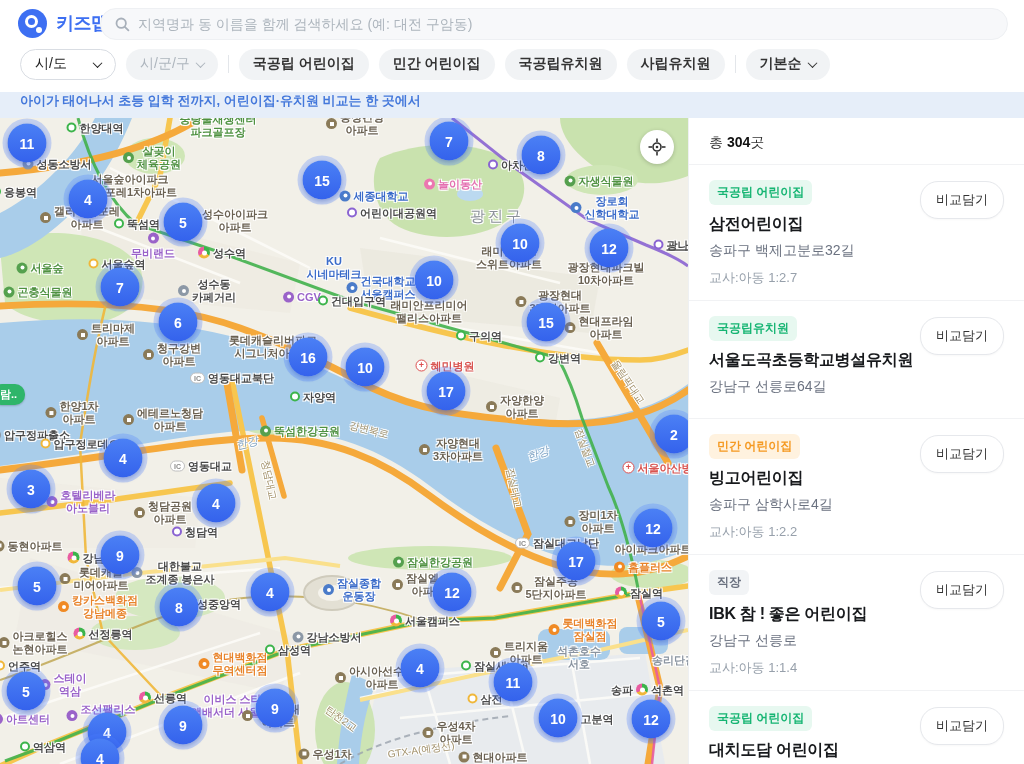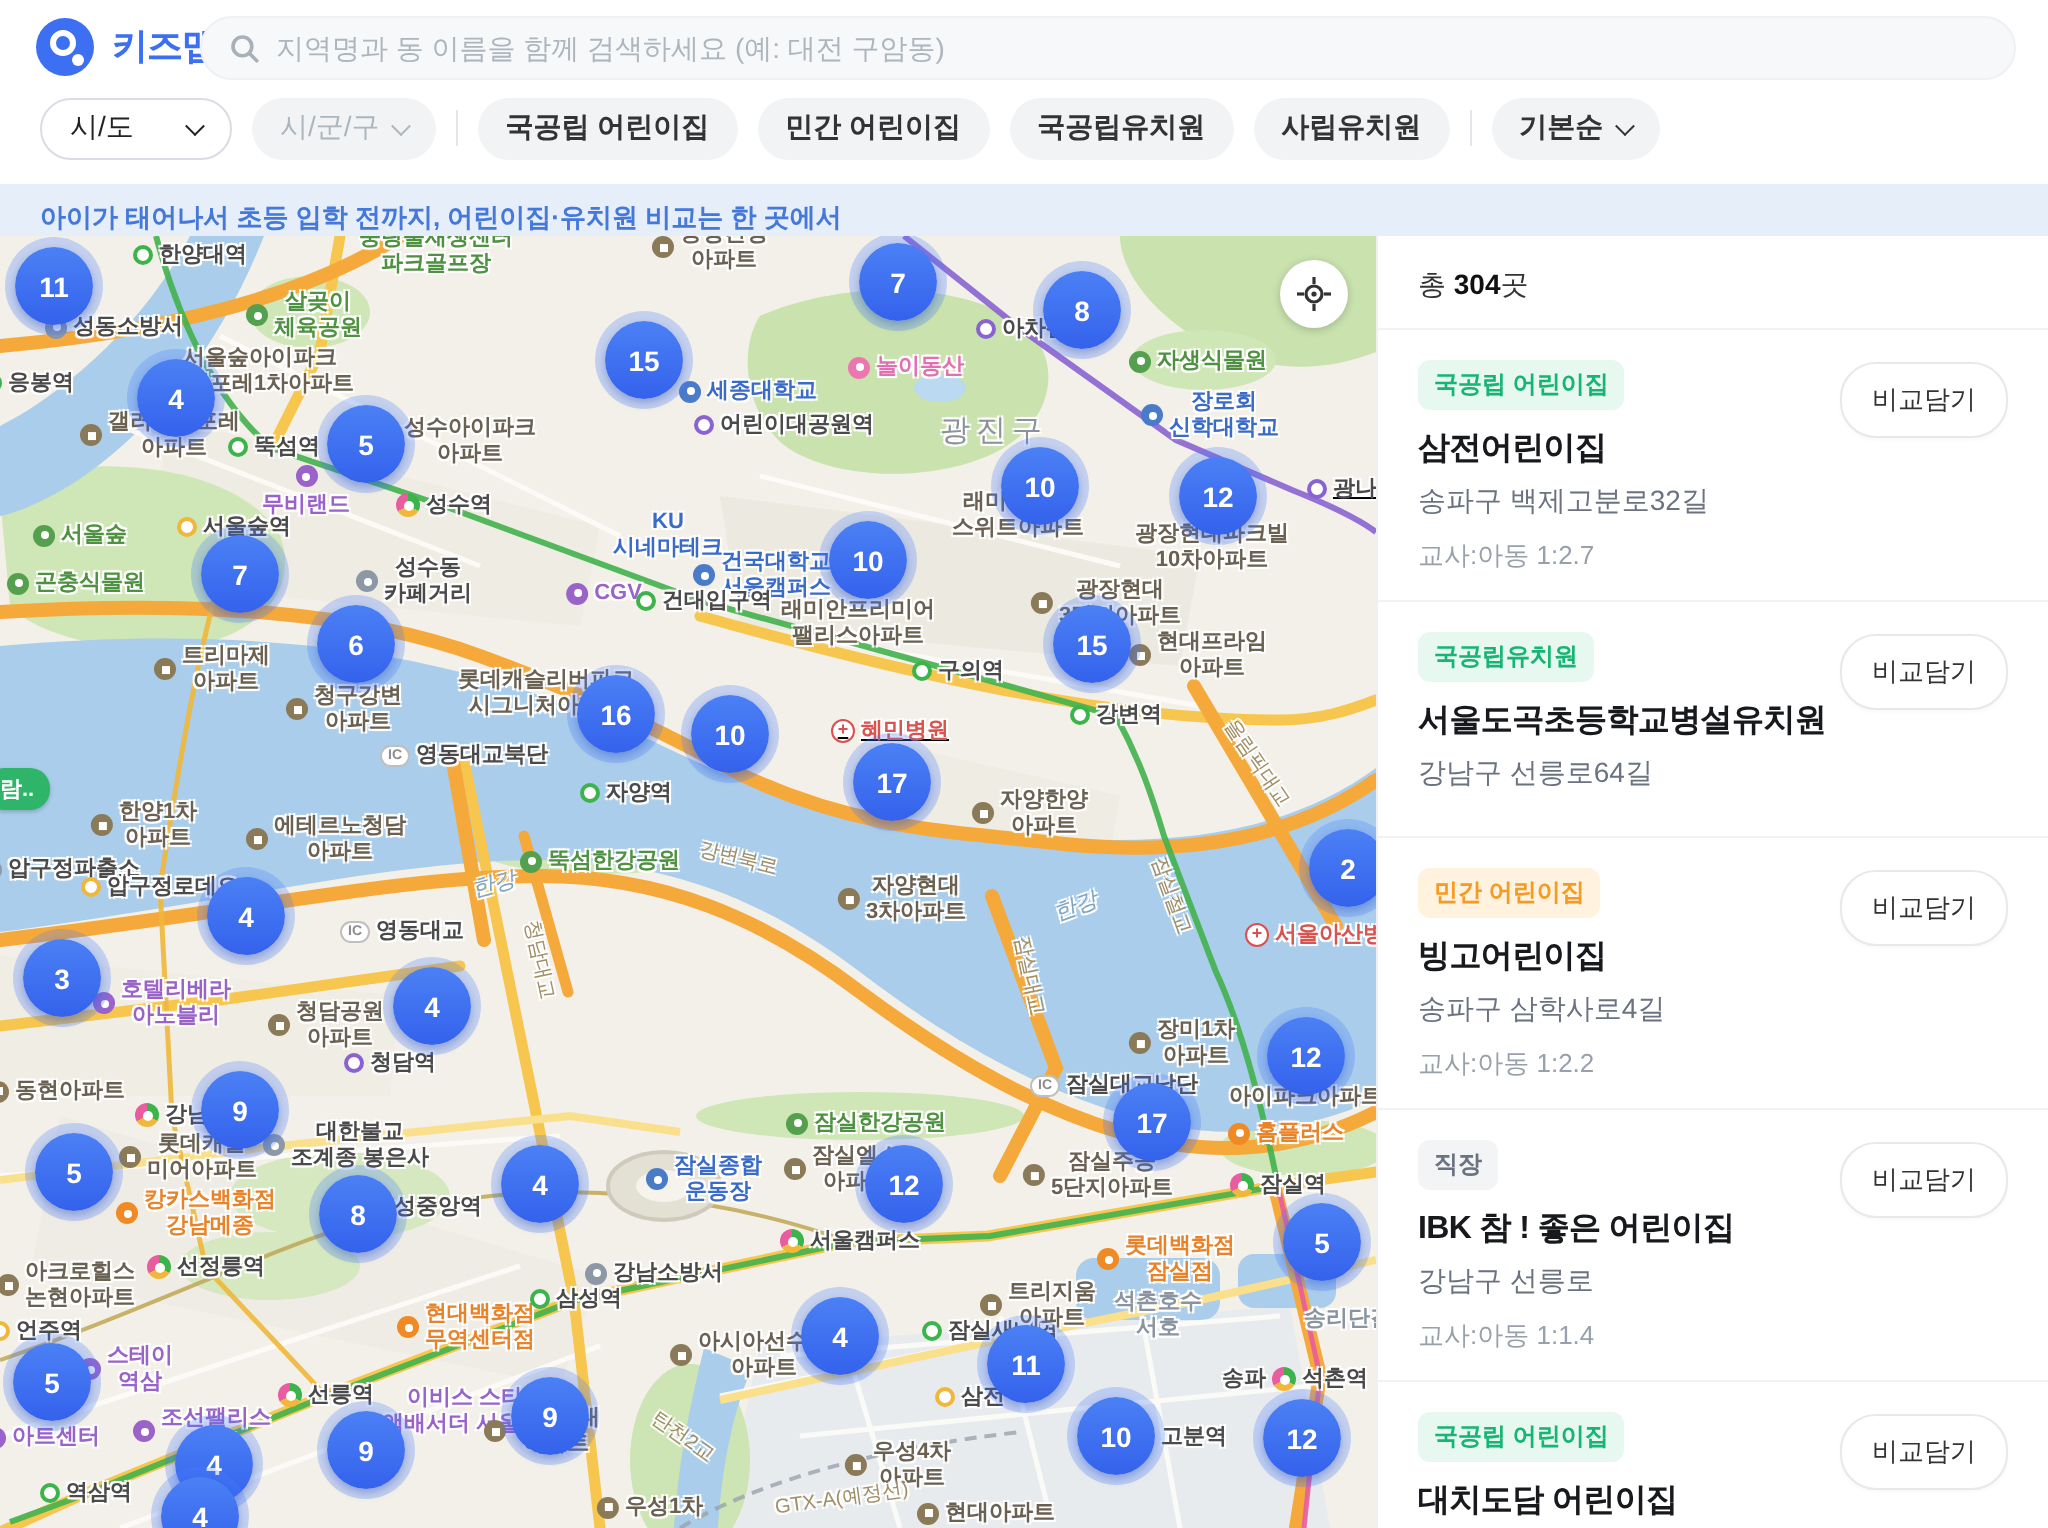--- a/index.html
+++ b/index.html
@@ -24,21 +24,21 @@
     font-size:14px; cursor:pointer; white-space:nowrap; }
   .pill-outline { background:#fff; border:1px solid #D9DDE3; color:#222; width:96px; justify-content:space-between; }
   .pill-gray { background:#F1F3F5; color:#ADB5BD; }
   .pill-cat { background:#F1F3F5; color:#333; font-weight:700; }
   .chev { width:7px; height:7px; border-right:1.6px solid currentColor; border-bottom:1.6px solid currentColor;
     transform:rotate(45deg) translate(-1px,-1px); }
   .vdiv { width:1px; height:18px; background:#E3E6EA; }
 
   
   #notice { position:absolute; top:92px; left:0; width:1024px; height:26px; background:#E6EEF9;
-    display:flex; align-items:flex-end; padding:0 20px; z-index:19; }
+    display:flex; align-items:flex-start; padding:0 20px; z-index:19; }
   #notice span { font-size:13px; font-weight:700; color:#4478DB; }
 
   
   #map { position:absolute; top:118px; left:0; width:688px; height:756px; overflow:hidden; background:#F2F0E8; }
   #map svg.base { position:absolute; inset:0; z-index:1; }
   #map-labels { position:absolute; inset:0; z-index:3; }
   .mlabel { position:absolute; display:flex; align-items:center; gap:3px; transform:translate(-50%,-50%);
     white-space:nowrap; pointer-events:none; }
   .mlabel .txt { text-align:center; font-size:11px; line-height:1.18; font-weight:600; color:#4A4A4A;
     text-shadow:-1px -1px 0 #fff,1px -1px 0 #fff,-1px 1px 0 #fff,1px 1px 0 #fff,0 0 2px #fff; }
@@ -431,21 +431,21 @@
         <div class="mlabel c-water" style="left: 247px; top: 325px; transform: translate(-50%, -50%) rotate(-15deg);">
           <div class="txt">한강</div>
         </div>
         <div class="mlabel c-road" style="left: 269px; top: 362px; transform: translate(-50%, -50%) rotate(78deg);">
           <div class="txt">청담대교</div>
         </div>
         <div class="mlabel" style="left: 479px; top: 218px;">
           <span class="micon i-st-g"></span>
           <div class="txt">구의역</div>
         </div>
-        <div class="mlabel c-red" style="left: 445px; top: 248px; text-decoration: underline;">
+        <div class="mlabel c-red" style="left: 445px; top: 248px;">
           <span class="micon i-hosp"></span>
           <div class="txt">혜민병원</div>
         </div>
         <div class="mlabel" style="left: 558px; top: 240px;">
           <span class="micon i-st-g"></span>
           <div class="txt">강변역</div>
         </div>
         <div class="mlabel c-road" style="left: 628px; top: 264px; transform: translate(-50%, -50%) rotate(56deg);">
           <div class="txt">올림픽대교</div>
         </div>

